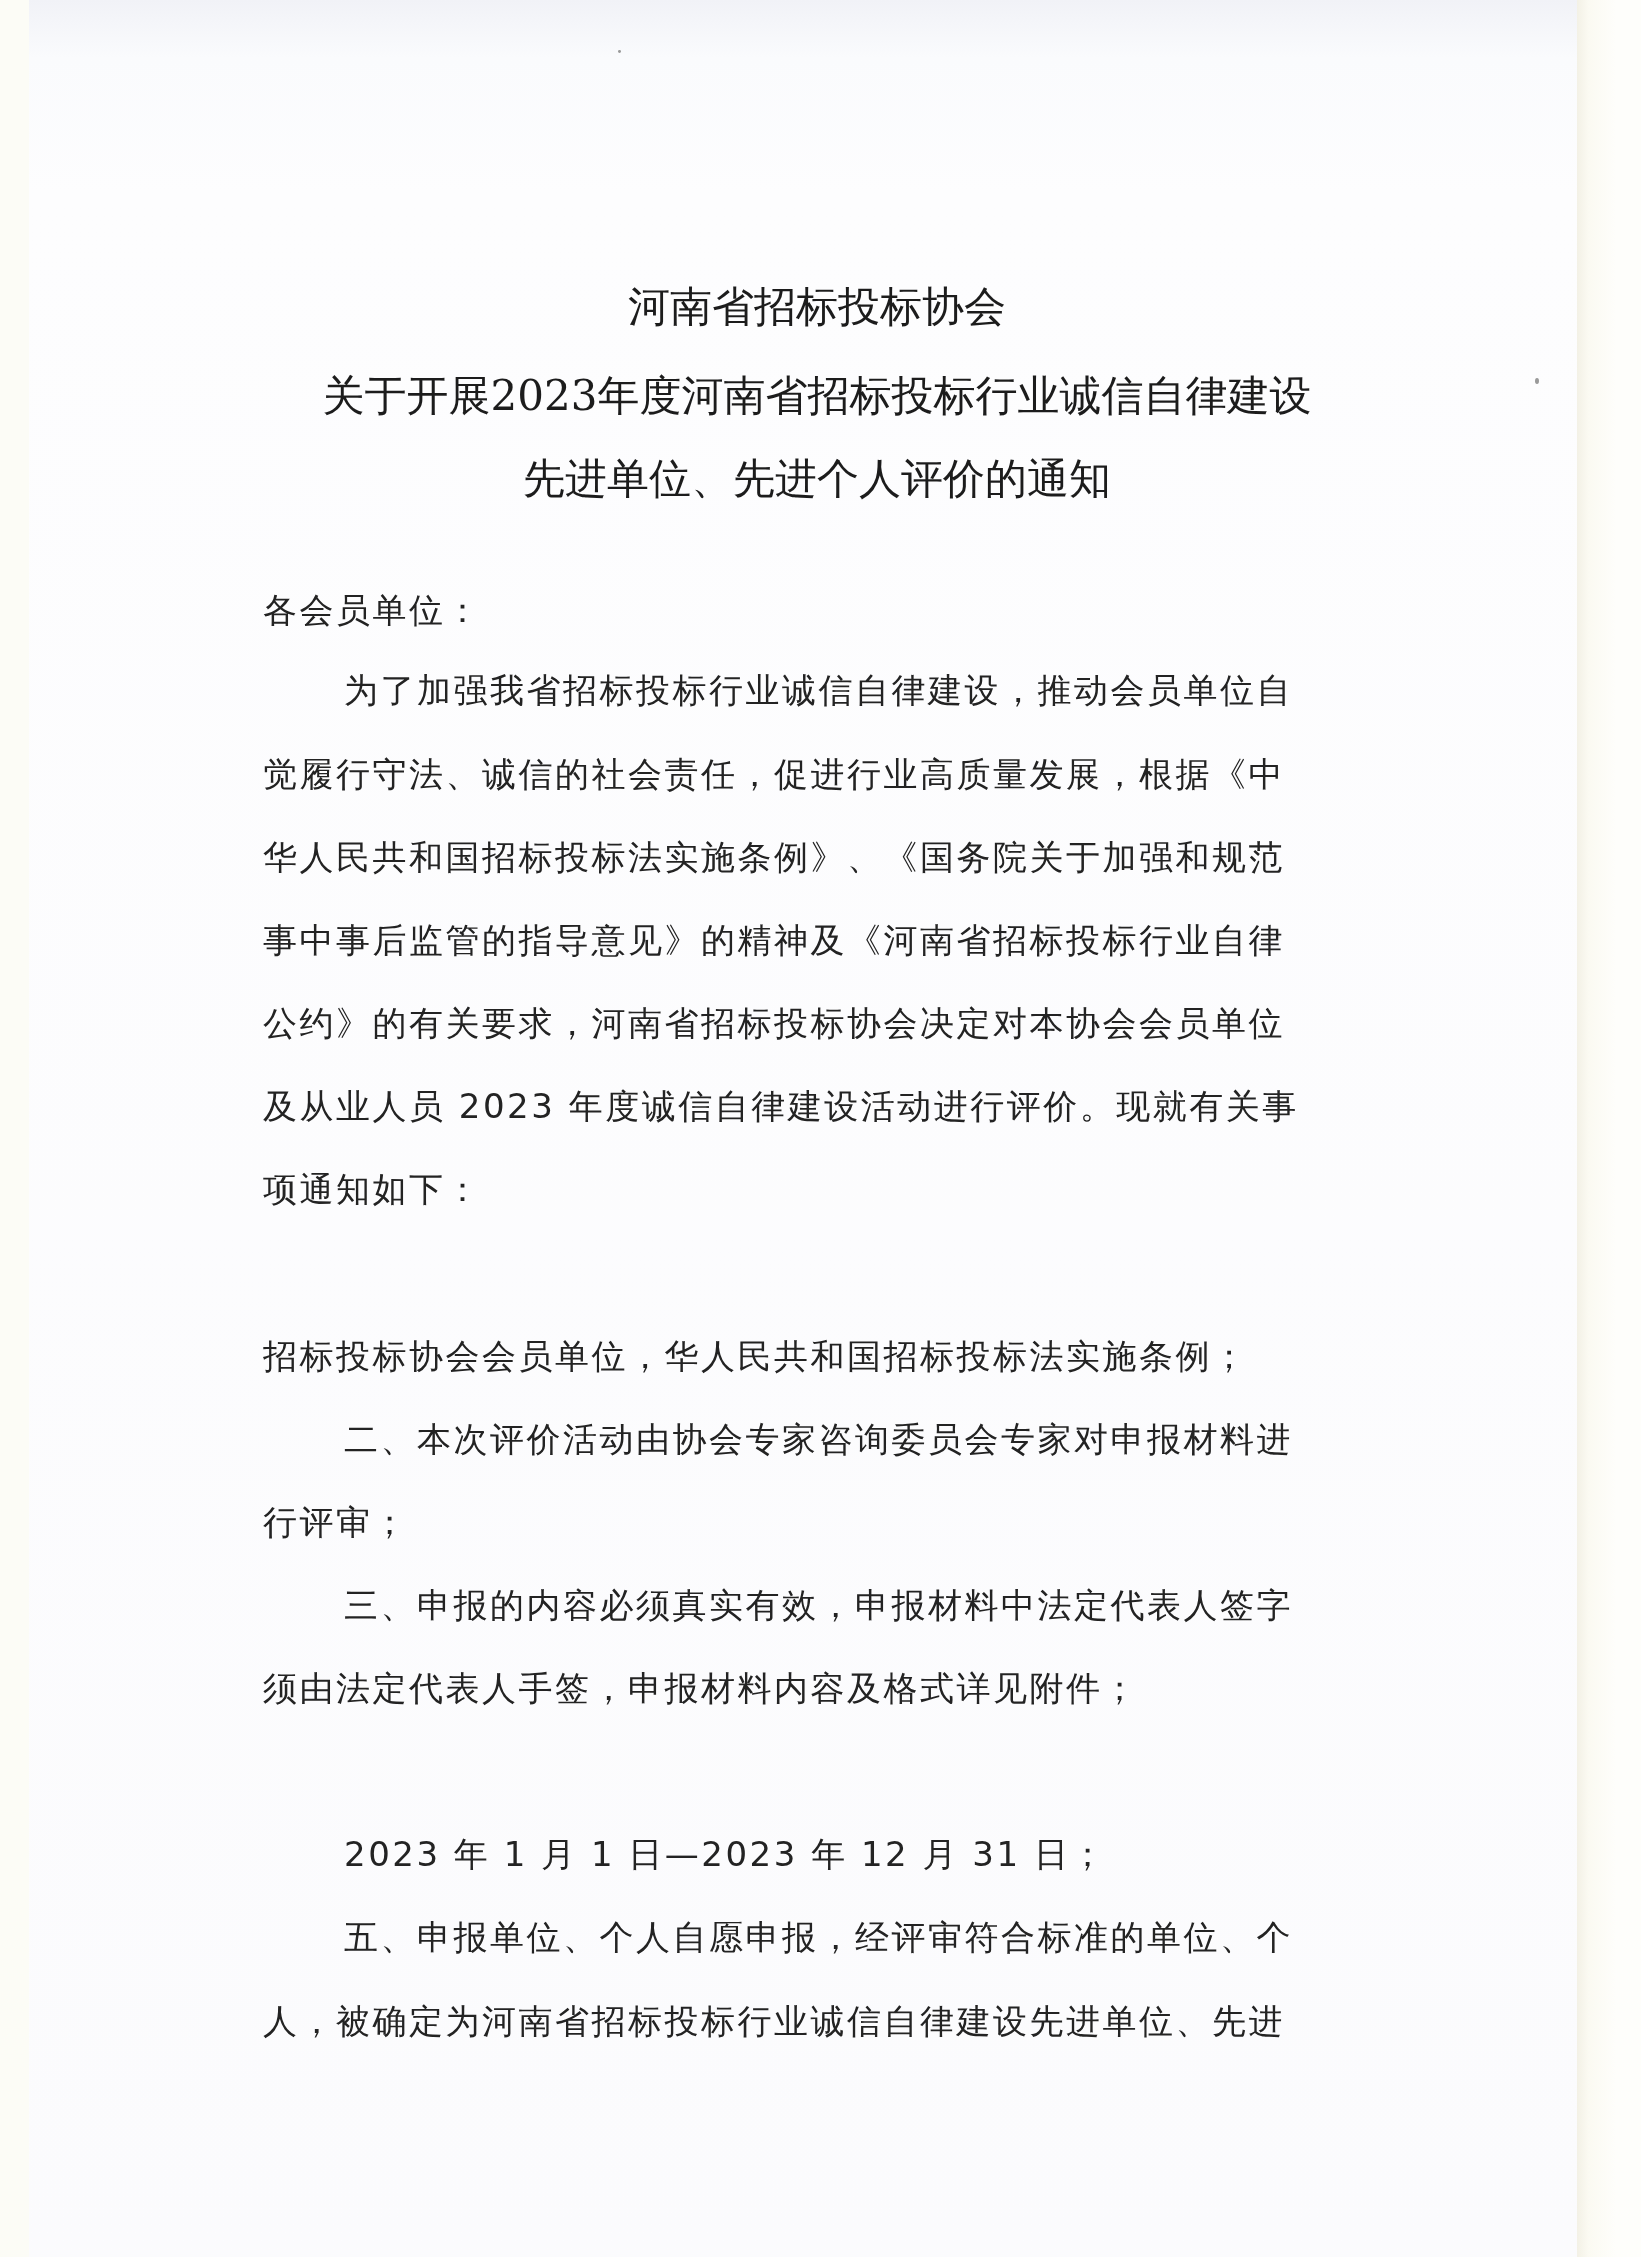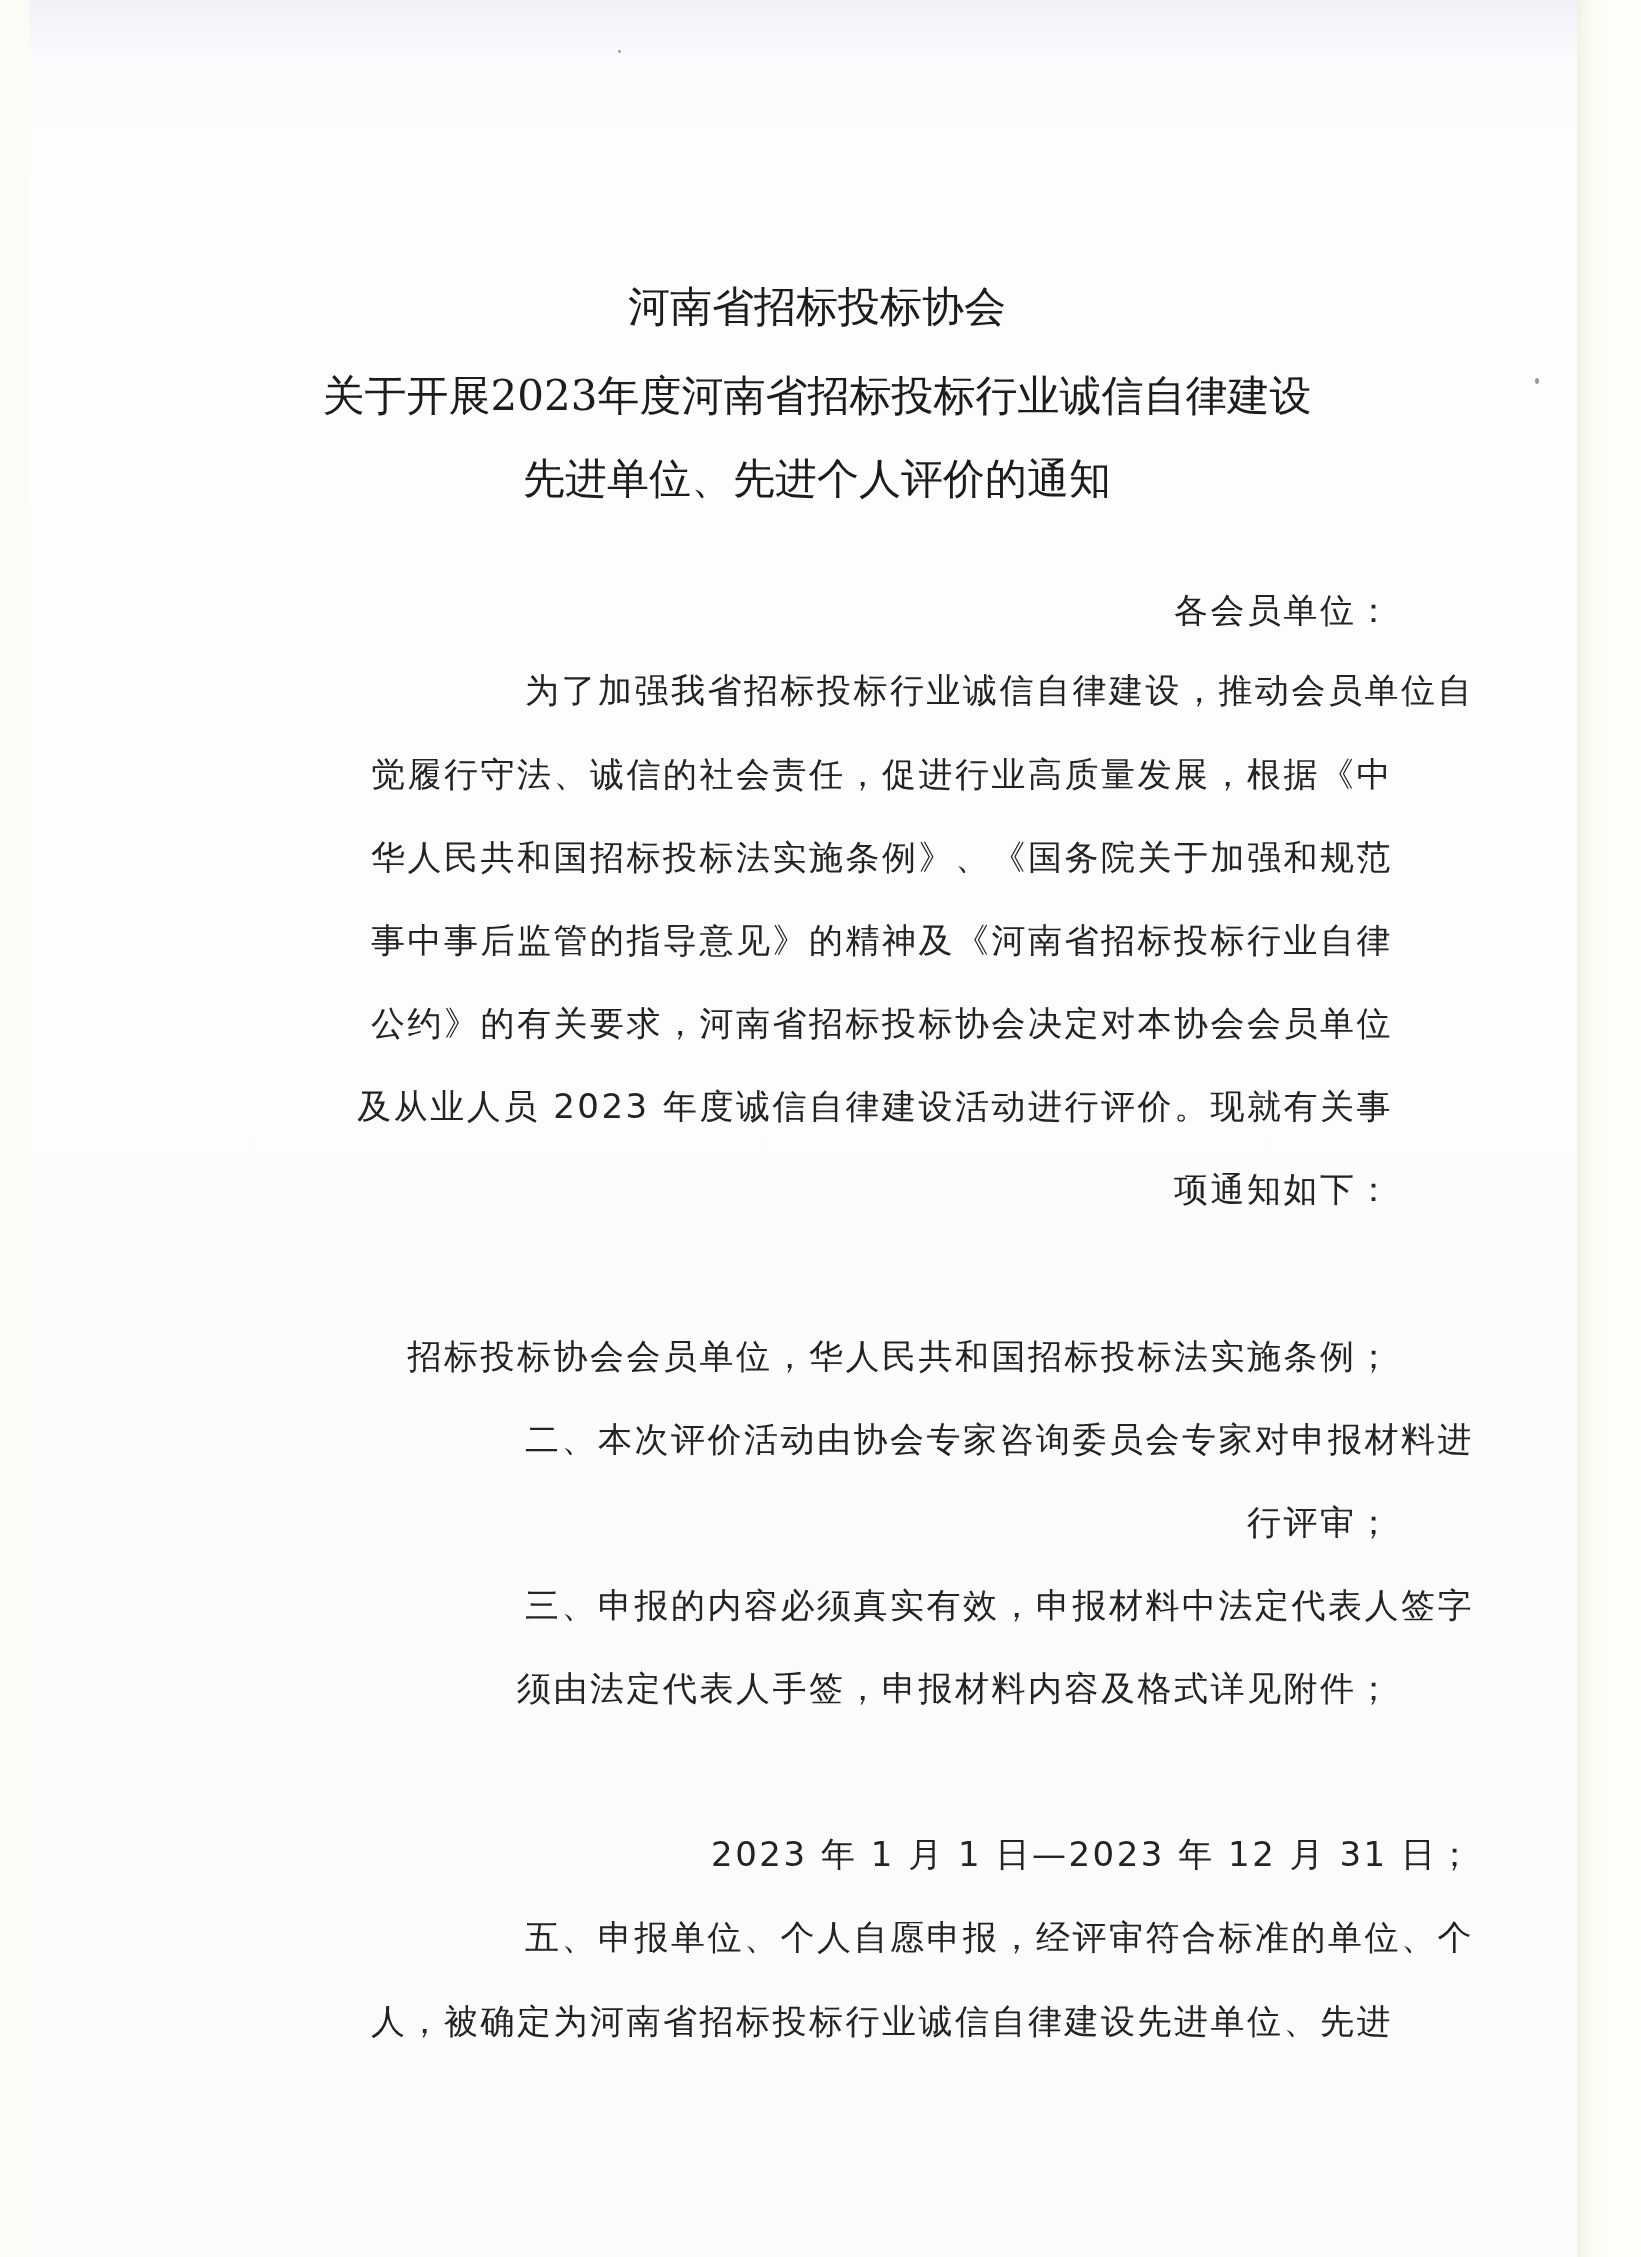--- a/index.html
+++ b/index.html
@@ -56,21 +56,20 @@
     .body-text {
       position: absolute;
       left: 234px;
       width: 1130px;
       font-family: "DejaVu Sans", "Liberation Sans", sans-serif;
       color: #232323;
       font-size: 34px;
       line-height: 39px;
       white-space: nowrap;
       letter-spacing: 2.5px;
-      text-align: right;
     }
     .indent { left: 315px; }
   </style>
 </head>
 <body>
 
 <div class="page">
   <div class="speck" style="left:589px;top:50px;width:2.9px;height:2.9px;"></div>
   <div class="speck" style="left:1506px;top:378px;width:3.9px;height:5.8px;"></div>
   <div class="speck" style="left:1614px;top:1168px;width:3.9px;height:3.9px;"></div>

